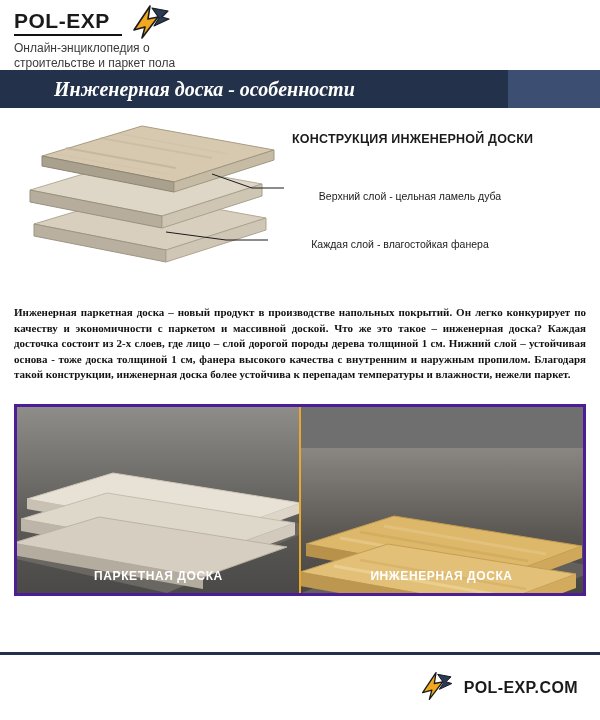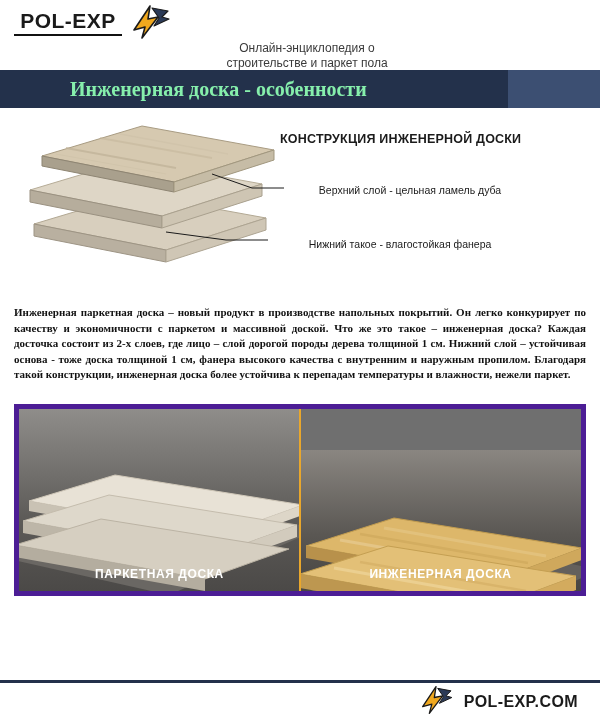--- a/index.html
+++ b/index.html
@@ -14,21 +14,20 @@
     width: 600px; height: 720px;
     background: #ffffff;
     overflow: hidden;
   }
 
   
   .header {
     position: relative;
     height: 68px;
     padding: 8px 0 0 14px;
-    text-align: center;
   }
   .logo-row { display: flex; align-items: flex-start; }
   .logo-text {
     font-family: "Liberation Sans", sans-serif;
     font-weight: bold;
     font-size: 21px;
     letter-spacing: 0.5px;
     color: #1a1a1a;
     line-height: 1;
     padding-top: 2px;
@@ -62,73 +61,74 @@
   }
   .title-bar::after {
     content: "";
     position: absolute;
     right: 0; top: 0;
     width: 92px; height: 100%;
     background: #3c4f72;
   }
   .title-text {
     position: absolute;
-    left: 70px; top: 50%;
+    left: 54px; top: 50%;
     transform: translateY(-50%);
-    color: #86efac;
+    color: #ffffff;
     font-family: "Liberation Serif", serif;
     font-weight: bold;
     font-size: 20px;
     z-index: 2;
+    font-style: italic;
   }
 
   
   .diagram {
     position: relative;
     width: 600px; height: 172px;
     background: #ffffff;
     overflow: hidden;
   }
   .board-stack { position: absolute; left: 16px; top: 4px; }
   .diag-title {
     position: absolute;
-    left: 280px; top: 24px;
+    left: 292px; top: 24px;
     font-family: "Liberation Sans", sans-serif;
     font-weight: bold;
     font-size: 12.5px;
     color: #1b1b1b;
     letter-spacing: .2px;
   }
   .callout {
     position: absolute;
     font-family: "Liberation Sans", sans-serif;
     font-size: 10.5px;
     color: #1b1b1b;
     text-align: center;
     line-height: 1.3;
   }
-  .callout-top { left: 290px; top: 76px; width: 240px; }
+  .callout-top { left: 290px; top: 82px; width: 240px; }
   .callout-bottom { left: 272px; top: 130px; width: 256px; }
 
   
   .body-text {
     padding: 14px 14px 10px 14px;
     font-size: 11px;
     line-height: 1.42;
     color: #121212;
     text-align: justify;
     font-weight: bold;
   }
 
   
   .compare {
     position: relative;
     margin: 2px 14px 0 14px;
     height: 192px;
-    border: 5px solid #4c1d95;
+    border: 3px solid #4c1d95;
     background: #6f6f6f;
     overflow: hidden;
   }
   .compare-half {
     position: absolute;
     top: 0; bottom: 0;
     width: 50%;
     overflow: hidden;
   }
   .compare-left { left: 0; background: linear-gradient(180deg,#8f8d8a 0%,#5d5b58 60%,#4b4947 100%); }
@@ -150,21 +150,21 @@
     left: 50%; top: 0; bottom: 0;
     width: 2px; background: #e9a72c;
     z-index: 6;
     transform: translateX(-1px);
   }
 
   
   .footer {
     position: absolute;
     left: 0; right: 0; bottom: 0;
-    height: 40px;
+    height: 68px;
     background: #ffffff;
     border-top: 3px solid #23314b;
   }
   .footer-inner {
     display: flex; align-items: center; justify-content: flex-end;
     height: 100%;
     padding-right: 22px;
     gap: 8px;
   }
   .footer-text {
@@ -229,21 +229,21 @@
         <path d="M104,22 L212,42" stroke="#cfc2a9" stroke-width="1.5" opacity=".7"></path>
         <path d="M40,42 L150,62" stroke="#cdc0a6" stroke-width="1.2" opacity=".5"></path>
       </g>
 
       <path d="M196,62 L236,76 L268,76" fill="none" stroke="#1b1b1b" stroke-width="1"></path>
       <path d="M150,120 L210,128 L252,128" fill="none" stroke="#1b1b1b" stroke-width="1"></path>
     </svg>
 
     <div class="diag-title">КОНСТРУКЦИЯ ИНЖЕНЕРНОЙ ДОСКИ</div>
     <div class="callout callout-top">Верхний слой - цельная ламель дуба</div>
-    <div class="callout callout-bottom">Нижний такое - влагостойкая фанера</div>
+    <div class="callout callout-bottom">Каждая слой - влагостойкая фанера</div>
   </div>
 
   <p class="body-text">Инженерная паркетная доска – новый продукт в производстве напольных покрытий. Он легко конкурирует по качеству и экономичности с паркетом и массивной доской. Что же это такое – инженерная доска? Каждая досточка состоит из 2-х слоев, где лицо – слой дорогой породы дерева толщиной 1 см. Нижний слой – устойчивая основа - тоже доска толщиной 1 см, фанера высокого качества с внутренним и наружным пропилом. Благодаря такой конструкции, инженерная доска более устойчива к перепадам температуры и влажности, нежели паркет.</p>
 
   <div class="compare">
     <div class="compare-half compare-left">
       <svg width="290" height="188" viewBox="0 0 290 188">
         <polygon points="-10,150 150,186 300,120 140,86" fill="#6a6763"></polygon>
         <g>
           <polygon points="10,92 200,126 284,96 96,66" fill="#e8e2d6" stroke="#cfc7b8" stroke-width="1"></polygon>

